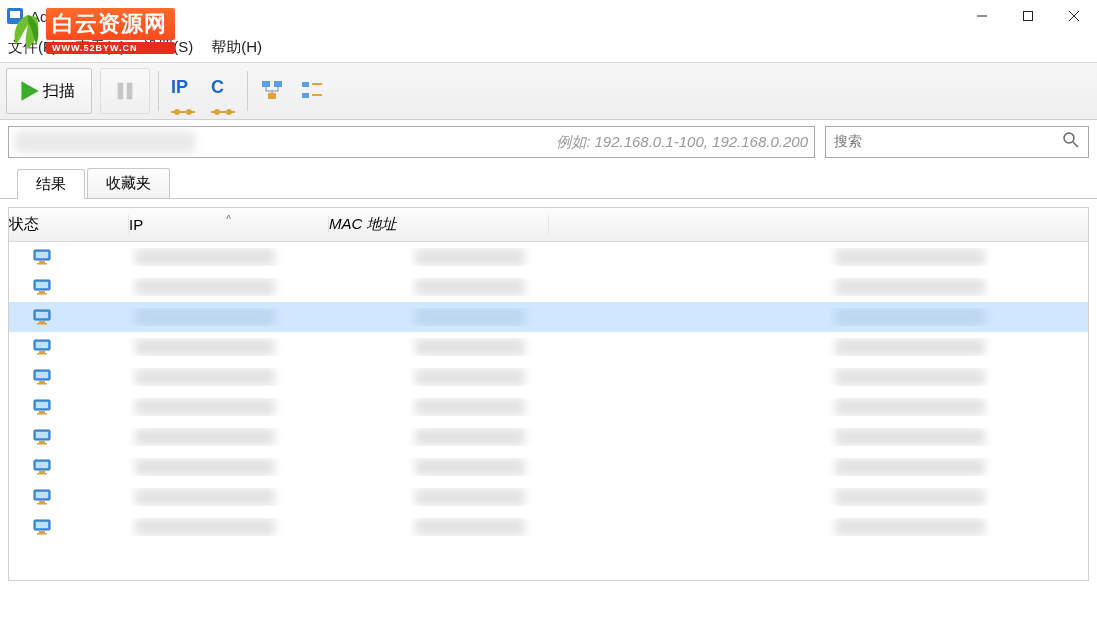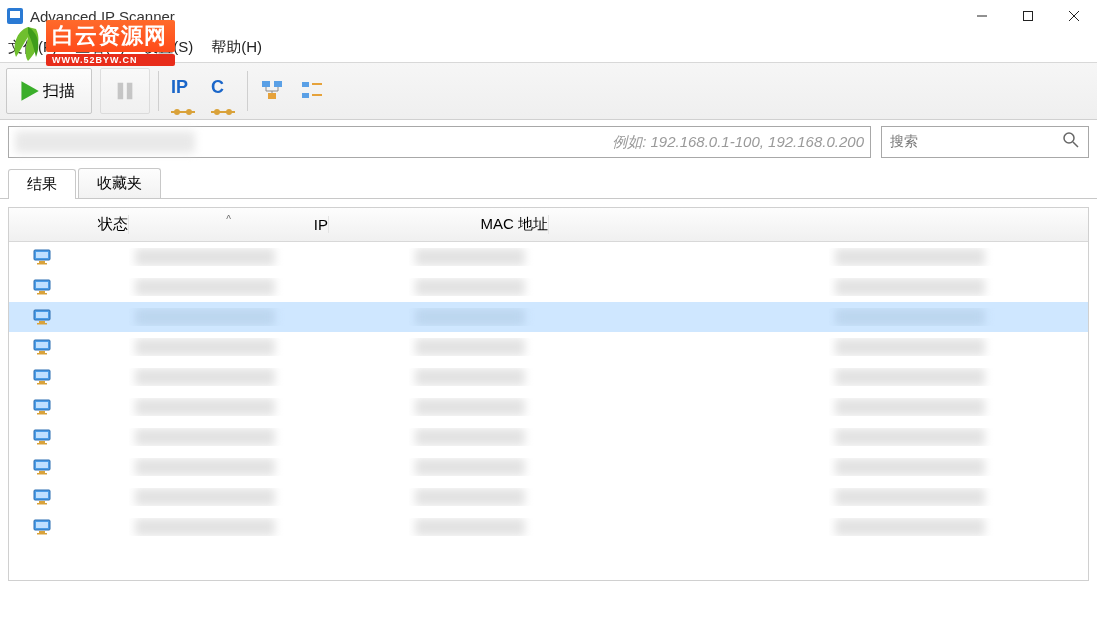--- a/index.html
+++ b/index.html
@@ -33,21 +33,21 @@
   }
   .win-btn {
     width: 46px; height: 32px;
     display: flex; align-items: center; justify-content: center;
     font-size: 13px; color: #222;
   }
   .win-btn svg { stroke: #222; stroke-width: 1; }
   
   .watermark {
     position: absolute;
-    left: 6px; top: 20px;
+    left: 6px; top: 8px;
     z-index: 50;
     display: flex; align-items: center;
     pointer-events: none;
   }
   .wm-leaf {
     width: 44px; height: 40px;
   }
   .wm-text {
     display: flex; flex-direction: column;
     margin-left: -4px;
@@ -136,33 +136,33 @@
     filter: blur(4px);
     border-radius:3px;
   }
   .ip-range .placeholder {
     margin-left: auto;
     color: #9a9a9a;
     font-style: italic;
     font-size: 15px;
   }
   .search-box {
-    width: 208px; height: 32px;
+    width: 264px; height: 32px;
     border: 1px solid #a8a8a8;
     display:flex; align-items:center;
     padding: 0 8px;
     color:#7a7a7a;
     background:#fff;
   }
   .search-box .s-text { flex:1; }
   .search-box .s-icon { font-size:18px; color:#666; }
   
   .tabs-row {
     display:flex; align-items:flex-end;
-    padding: 4px 0 0 8px;
+    padding: 4px 0 0 17px;
     height: 34px;
     background:#fff;
   }
   .tab {
     padding: 5px 18px;
     border: 1px solid #c8c8c8;
     border-bottom: none;
     background: linear-gradient(#fdfdfd,#f2f2f2);
     margin-right: 2px;
     font-size: 15px;
@@ -186,33 +186,33 @@
   .thead {
     display:flex;
     height: 34px;
     background: linear-gradient(#fdfdfd,#f0f0f0);
     border-bottom: 1px solid #d8d8d8;
     font-size: 15px;
     align-items:center;
   }
   .th {
     border-right: 1px solid #e4e4e4;
-    text-align: right;
+    text-align: left;
     position:relative;
   }
   .th.sort::before {
     content:"^";
     position:absolute; top:-2px; left:50%; transform:translateX(-50%);
     font-size:10px; color:#666;
   }
   .col-status{ width: 120px; }
   .col-name  { width: 280px; }
   .col-ip    { width: 200px; }
   .col-mfr   { width: 220px; }
-  .col-mac   { width: 220px; }
+  .col-mac   { width: 220px; font-style: italic; }
   .tbody { overflow-y: scroll; height: 340px; }
   .row {
     display:flex; height: 30px; align-items:center;
   }
   .row.selected {
     background: #cfe7ff;
   }
   .cell { overflow:hidden; }
   .cell.col-status { display:flex; align-items:center; justify-content:flex-start; padding-left:24px; }
   .pc-icon {

